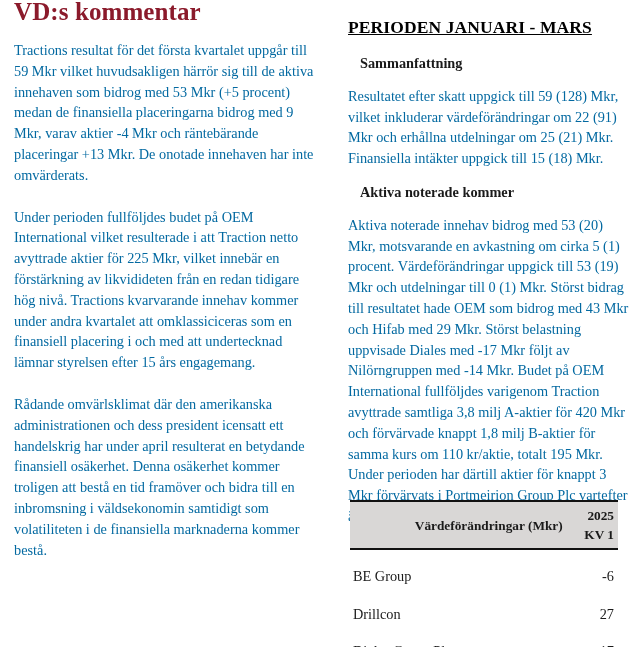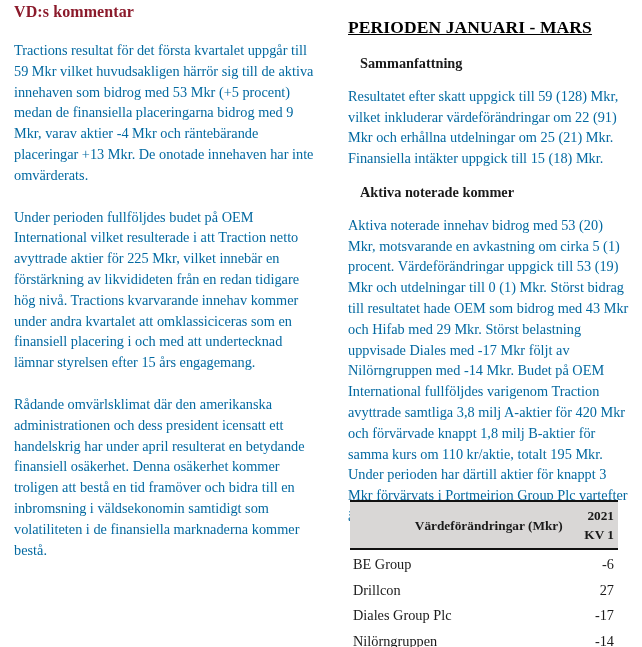--- a/index.html
+++ b/index.html
@@ -4,21 +4,21 @@
 <style>
   html, body { margin: 0; padding: 0; background: #ffffff; }
   body {
     width: 642px; height: 647px; overflow: hidden; position: relative;
     font-family: "Liberation Serif", "DejaVu Serif", serif;
     color: #1a1a1a;
   }
   .col-left { position: absolute; left: 14px; top: 0; width: 300px; }
   .col-right { position: absolute; left: 348px; top: 0; width: 284px; }
   .title-left {
-    font-size: 16px; font-weight: bold; color: #8b1a2b;
+    font-size: 25px; font-weight: bold; color: #8b1a2b;
     margin: 0; padding-top: 0px; line-height: 24px; letter-spacing: 0.1px;
   }
   .title-right {
     font-size: 17.5px; font-weight: bold; color: #000000;
     margin: 0; line-height: 22px; padding-top: 16px; letter-spacing: 0.1px; text-decoration: underline;
   }
   .para {
     font-size: 14.3px; line-height: 20.8px; margin: 0; color: #0369a1;
   }
   .p1 { margin-top: 16px; }
@@ -32,21 +32,21 @@
   .table {
     position: absolute; left: 350px; top: 500px; width: 268px;
     border-collapse: collapse; font-size: 14.3px;
   }
   .table th {
     background: #d9d7d6; font-weight: bold; text-align: right;
     font-size: 13.3px; padding: 4px 4px 4px 3px; line-height: 19px;
     border-top: 2px solid #111; border-bottom: 2px solid #111;
   }
   .table th.num { text-align: right; }
-  .table td { padding: 4px 4px 0 3px; height: 21.5px; line-height: 21.5px; }
+  .table td { padding: 16px 4px 0 3px; height: 21.5px; line-height: 21.5px; }
   .table td.num { text-align: right; }
 </style>
 </head>
 <body>
 
 <div class="col-left">
   <h1 class="title-left">VD:s kommentar</h1>
   <p class="para p1">Tractions resultat för det första kvartalet uppgår till 59 Mkr vilket huvudsakligen härrör sig till de aktiva innehaven som bidrog med 53 Mkr (+5 procent) medan de finansiella placeringarna bidrog med 9 Mkr, varav aktier -4 Mkr  och räntebärande placeringar +13 Mkr. De onotade innehaven har inte omvärderats.</p>
   <p class="para p2">Under perioden fullföljdes budet på OEM International vilket resulterade i att Traction netto avyttrade aktier för 225 Mkr, vilket innebär en förstärkning av likvidideten från en redan tidigare hög nivå. Tractions kvarvarande innehav kommer under andra kvartalet att omklassiciceras som en finansiell placering i och med att undertecknad lämnar styrelsen efter 15 års engagemang.</p>
   <p class="para p3">Rådande omvärlsklimat där den amerikanska administrationen och dess president icensatt ett handelskrig har under april resulterat en betydande finansiell osäkerhet. Denna osäkerhet kommer troligen att bestå en tid framöver och bidra till en inbromsning i väldsekonomin samtidigt som volatiliteten i de finansiella marknaderna kommer bestå.</p>
@@ -58,21 +58,21 @@
   <p class="para">Resultatet efter skatt uppgick till 59 (128) Mkr, vilket inkluderar värdeförändringar om 22 (91) Mkr och erhållna utdelningar om 25 (21) Mkr. Finansiella intäkter uppgick till 15 (18) Mkr.</p>
   <h3 class="sub-heading sh2">Aktiva noterade kommer</h3>
   <p class="para">Aktiva noterade innehav bidrog med 53 (20) Mkr, motsvarande en avkastning om cirka 5 (1) procent. Värdeförändringar uppgick till 53 (19) Mkr och utdelningar till 0 (1) Mkr. Störst bidrag till resultatet hade OEM som bidrog med 43 Mkr och Hifab med 29 Mkr. Störst belastning uppvisade Diales med -17 Mkr följt av Nilörngruppen med -14 Mkr. Budet på OEM International fullföljdes varigenom Traction avyttrade samtliga 3,8 milj A-aktier för 420 Mkr och förvärvade knappt 1,8 milj B-aktier för samma kurs om 110 kr/aktie, totalt 195 Mkr. Under perioden har därtill aktier för knappt 3 Mkr förvärvats i Portmeirion Group Plc vartefter ägandet uppgår till 16 procent.</p>
 </div>
 
 <table class="table">
   <thead>
     <tr>
       <th>Värdeförändringar (Mkr)</th>
       <th class="num">
-        <span>2021</span><br>
+        <span>2025</span><br>
         <span>KV 1</span>
       </th>
     </tr>
   </thead>
   <tbody>
     <tr>
       <td>BE Group</td>
       <td class="num">-6</td>
     </tr>
     <tr>

